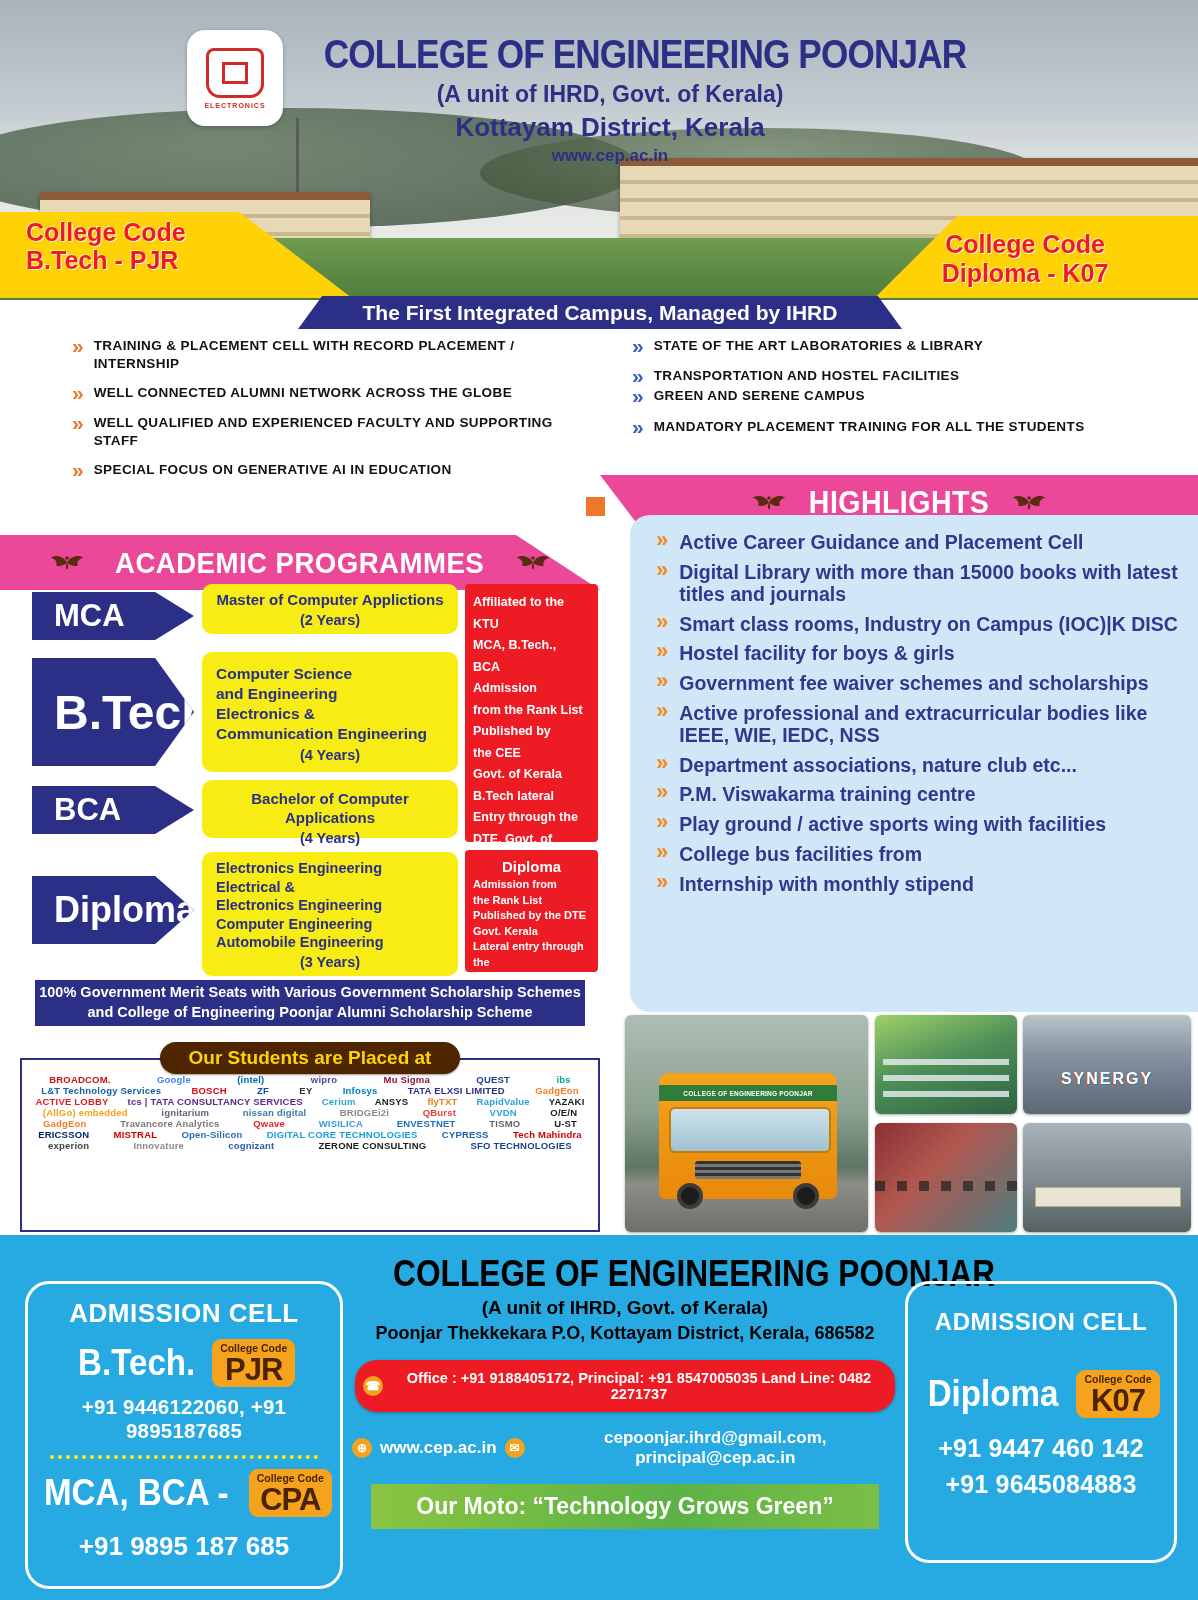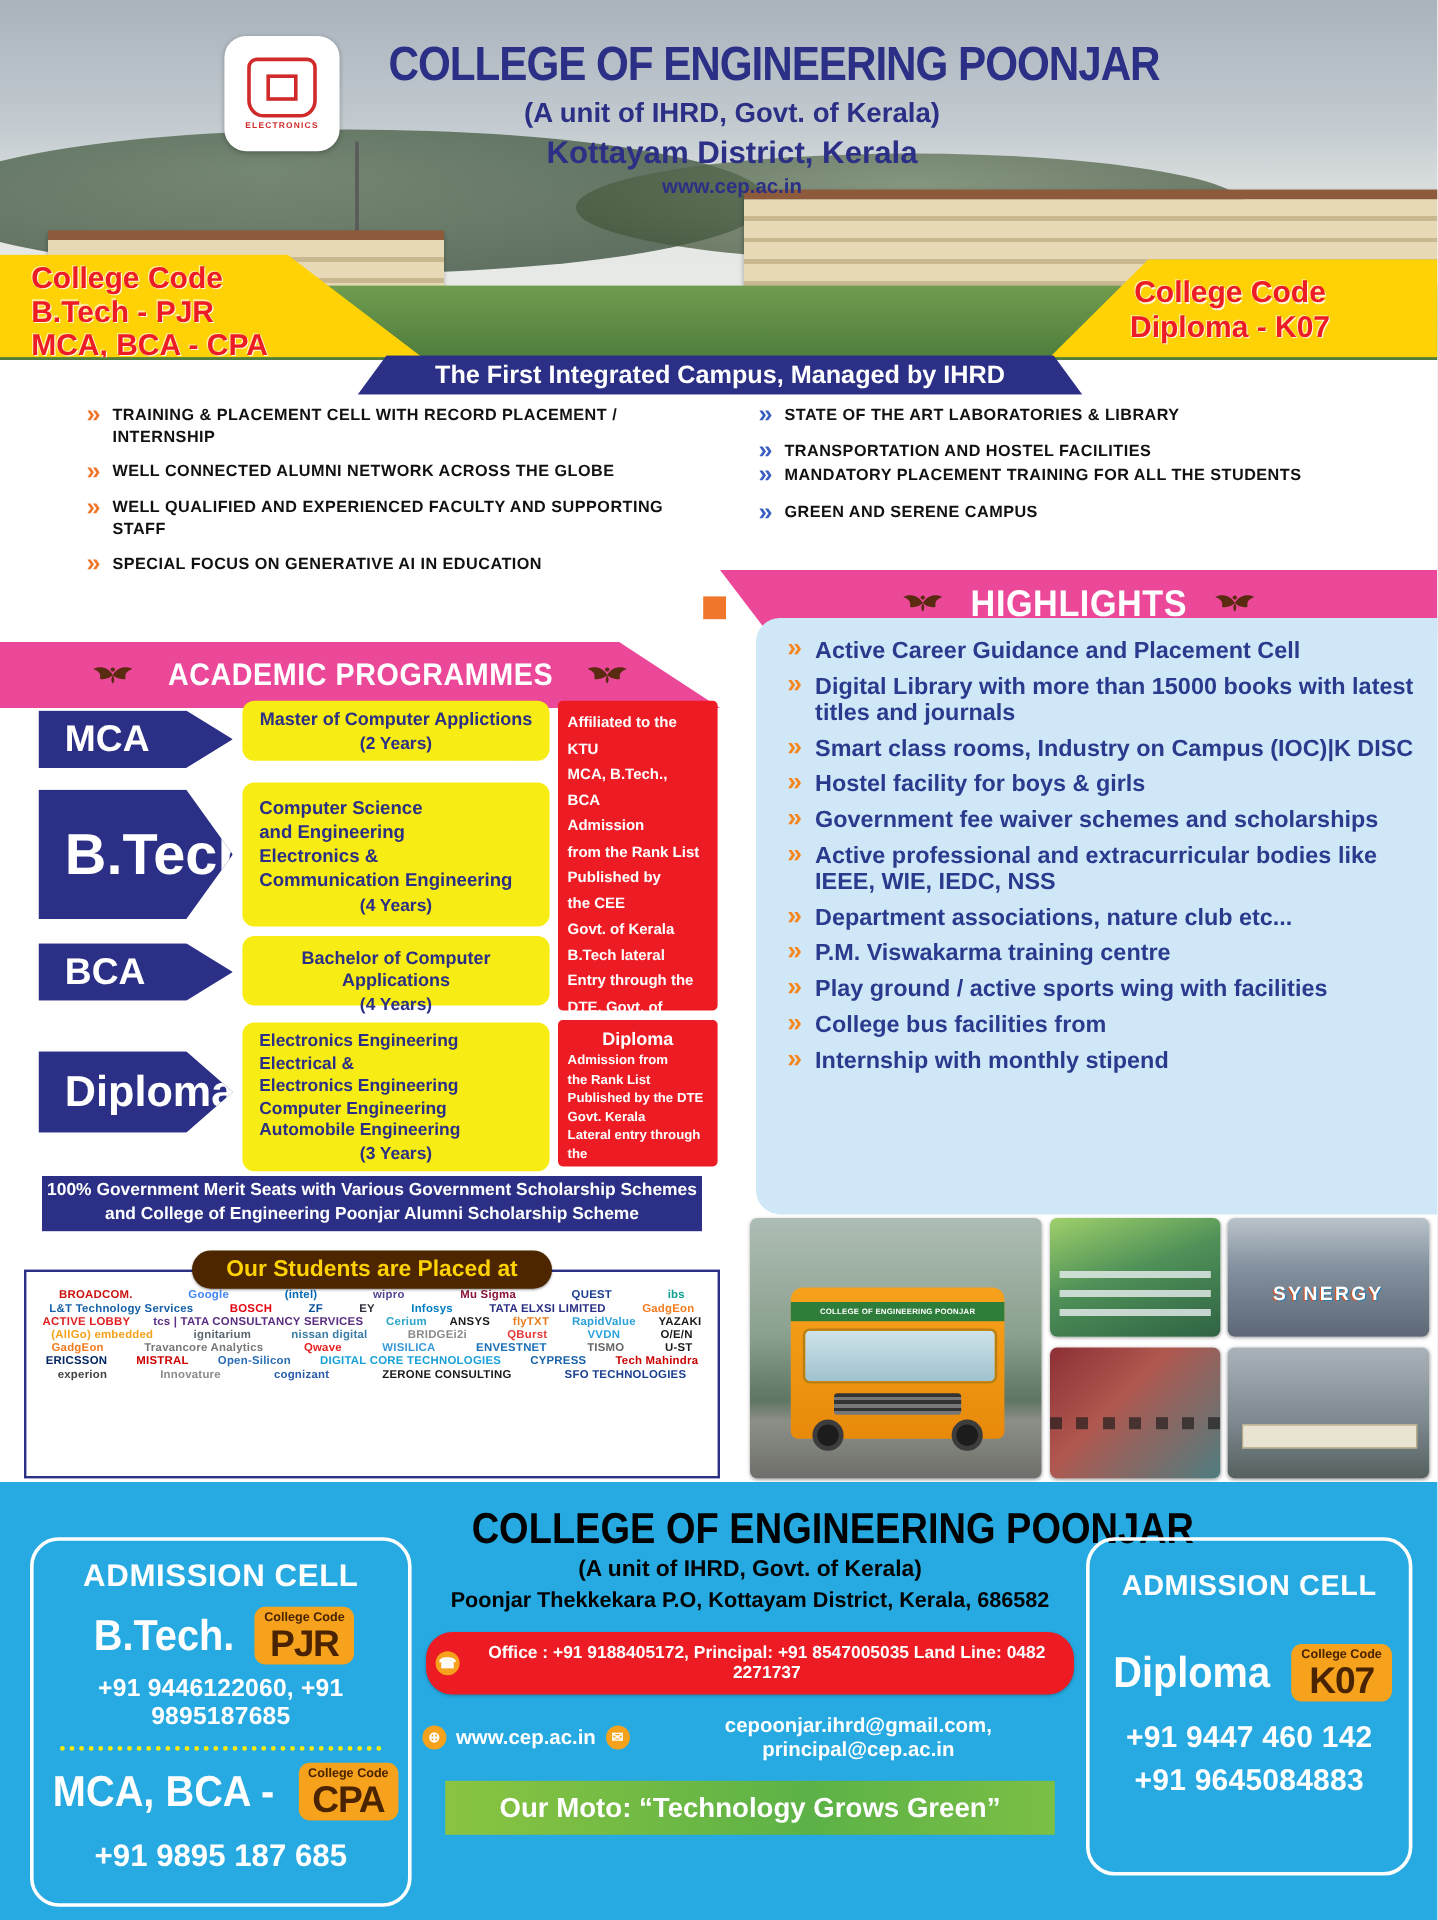--- a/index.html
+++ b/index.html
@@ -60,21 +60,21 @@
   .chev::before{content:"»";}
   .chev-orange{color:#f0762c;}
   .chev-blue{color:#3a5fc0;}
   .feat-text{font-size:13.5px;font-weight:900;color:#111;letter-spacing:.4px;line-height:1.35;}
   .fc-right .feat-item{margin-bottom:12px;}
   .fc-right .fi-tight{margin-bottom:2px;}
 
   
   .orange-banner{position:absolute;background:#ec4899;display:flex;align-items:center;justify-content:center;
                  gap:14px;color:#fff;font-weight:900;margin-top:20px;}
-  .ob-academic{left:0;top:515px;width:600px;height:55px;font-size:26px;
+  .ob-academic{left:0;top:515px;width:600px;height:55px;font-size:30px;
                clip-path:polygon(0 0,86% 0,100% 100%,0 100%);}
   .ob-highlights{left:600px;top:455px;width:598px;height:55px;font-size:31px;
                clip-path:polygon(0 0,100% 0,100% 100%,7% 100%);}
   .ob-text{display:inline-block;transform:scaleX(.92);letter-spacing:.5px;}
   .orn{flex:0 0 auto;}
   .orn.flip{transform:scaleX(-1);}
   .orange-sq{position:absolute;left:586px;top:497px;width:19px;height:19px;background:#f0762c;}
 
   
   .hl-box{position:absolute;left:630px;top:515px;width:568px;height:497px;background:#cfe7f7;
@@ -206,21 +206,20 @@
       <div class="title-main" data-bind="header.title">COLLEGE OF ENGINEERING POONJAR</div>
       <div class="title-sub" data-bind="header.subtitle">(A unit of IHRD, Govt. of Kerala)</div>
       <div class="title-district" data-bind="header.district">Kottayam District, Kerala</div>
       <div class="title-web" data-bind="header.website">www.cep.ac.in</div>
     </div>
   </div>
 
   <div class="ribbon ribbon-left">
     <div data-bind="ribbons.left.line1">College Code</div>
     <div data-bind="ribbons.left.line2">B.Tech - PJR</div>
-    <div data-bind="ribbons.left.line3">MCA, BCA - CPA</div>
   </div>
   <div class="ribbon ribbon-right">
     <div data-bind="ribbons.right.line1">College Code</div>
     <div data-bind="ribbons.right.line2">Diploma - K07</div>
   </div>
 
   <div class="navybanner" data-bind="banner.text">The First Integrated Campus, Managed by IHRD</div>
 
   <div class="feature-col fc-left">
     <div class="feat-item">
@@ -244,25 +243,25 @@
     <div class="feat-item">
         <span class="chev chev-blue"></span>
         <span class="feat-text" data-bind="features.right.0">STATE OF THE ART LABORATORIES &amp; LIBRARY</span>
       </div>
     <div class="feat-item fi-tight">
         <span class="chev chev-blue"></span>
         <span class="feat-text" data-bind="features.right.1">TRANSPORTATION AND HOSTEL FACILITIES</span>
       </div>
     <div class="feat-item">
         <span class="chev chev-blue"></span>
+        <span class="feat-text" data-bind="features.right.2">GREEN AND SERENE CAMPUS</span>
+      </div>
+    <div class="feat-item">
+        <span class="chev chev-blue"></span>
         <span class="feat-text" data-bind="features.right.3">MANDATORY PLACEMENT TRAINING FOR ALL THE STUDENTS</span>
-      </div>
-    <div class="feat-item">
-        <span class="chev chev-blue"></span>
-        <span class="feat-text" data-bind="features.right.2">GREEN AND SERENE CAMPUS</span>
       </div>
   </div>
 
   <div class="orange-banner ob-highlights">
     <svg class="orn" viewBox="0 0 44 20" width="36" height="17">
         <path d="M22 10 C18 2 8 0 2 4 C8 6 10 9 9 14 C14 15 19 13 22 10 C25 13 30 15 35 14 C34 9 36 6 42 4 C36 0 26 2 22 10 Z M22 10 C20 14 20 16 22 19 C24 16 24 14 22 10 Z" fill="#5a2b10"></path>
         <circle cx="22" cy="4.5" r="2.2" fill="#5a2b10"></circle>
       </svg>
     <span class="ob-text" data-bind="highlights.heading">HIGHLIGHTS</span>
     <svg class="orn flip" viewBox="0 0 44 20" width="36" height="17">

